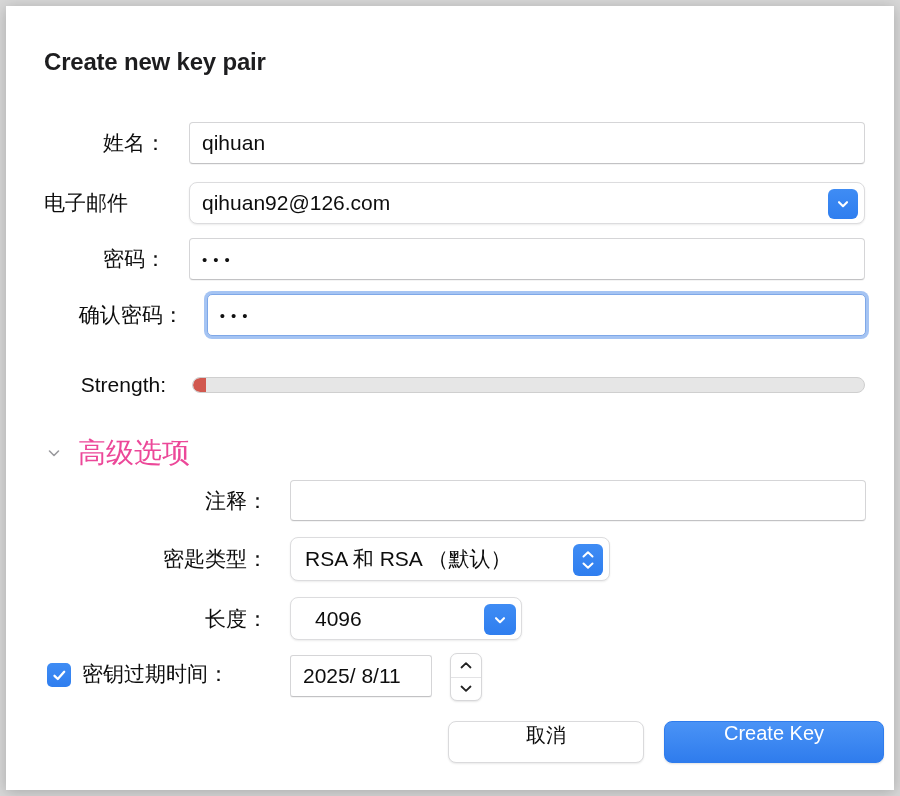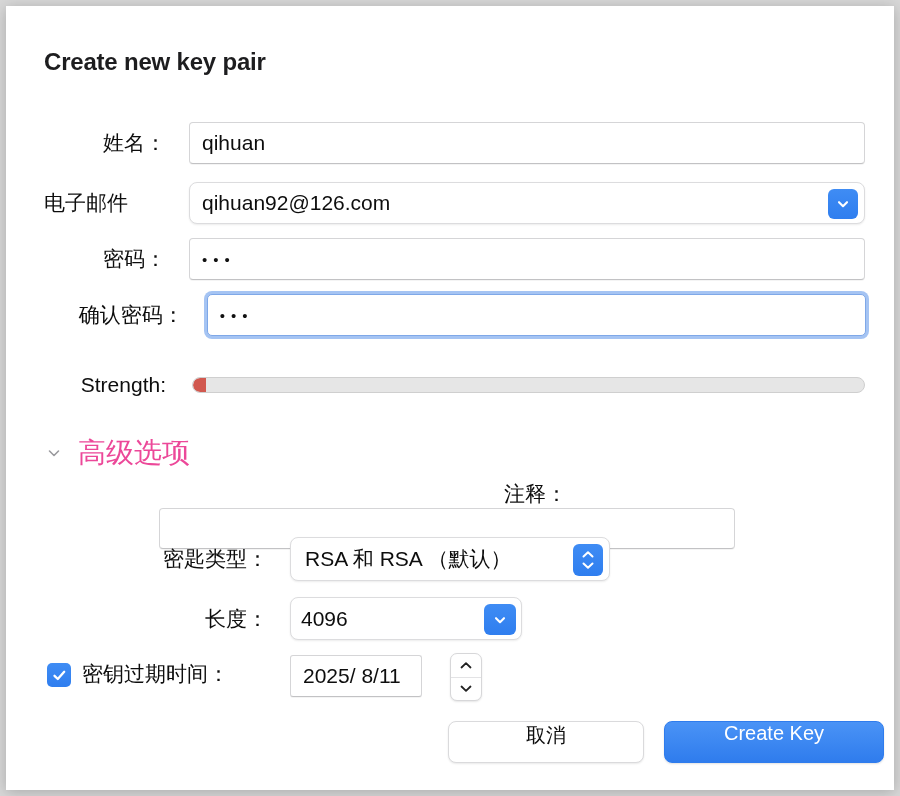--- a/index.html
+++ b/index.html
@@ -256,21 +256,21 @@
       <div class="strength-fill" id="strength-fill" style="width: 2%; background: rgb(209, 88, 79);"></div>
     </div>
 
     <div class="disclosure">
       <svg class="chev" viewBox="0 0 16 16">
         <path d="M3.5 6 L8 10.5 L12.5 6" fill="none" stroke="#9a9a9e" stroke-width="1.6" stroke-linecap="round" stroke-linejoin="round"></path>
       </svg>
       <span class="adv-label">高级选项</span>
     </div>
 
-    <div class="row" style="left:0px; top:474px; width:860px;flex-direction:column;">
+    <div class="row" style="left:0px; top:474px; width:860px;">
       <div class="label" style="width:262px;">注释：</div>
       <div class="field" style="margin-left:22px; width:576px; height:41px;">
         <span></span>
       </div>
     </div>
 
     <div class="row" style="left:0px; top:531px; width:620px;">
       <div class="label" style="width:262px;">密匙类型：</div>
       <div class="field rounded" style="margin-left:22px; width:320px; height:44px; position:relative; padding-left:14px;">
         <span>RSA 和 RSA （默认）</span>
@@ -280,37 +280,37 @@
           </svg>
           <svg width="14" height="9" viewBox="0 0 14 9">
             <path d="M2.5 2.5 L7 6.8 L11.5 2.5" fill="none" stroke="#ffffff" stroke-width="2" stroke-linecap="round" stroke-linejoin="round"></path>
           </svg>
         </span>
       </div>
     </div>
 
     <div class="row" style="left:0px; top:591px; width:560px;">
       <div class="label" style="width:262px;">长度：</div>
-      <div class="field rounded" style="margin-left:22px; width:232px; height:43px; position:relative; padding-left:10px;">
+      <div class="field rounded" style="margin-left:22px; width:232px; height:43px; position:relative; padding-left:24px;">
         <span>4096</span>
         <span class="blue-btn" style="right:5px; top:6px; width:32px; height:31px;">
           <svg width="16" height="16" viewBox="0 0 16 16">
             <path d="M4 6.2 L8 10.2 L12 6.2" fill="none" stroke="#ffffff" stroke-width="2.1" stroke-linecap="round" stroke-linejoin="round"></path>
           </svg>
         </span>
       </div>
     </div>
 
     <div class="checkbox">
       <svg width="17" height="17" viewBox="0 0 17 17">
         <path d="M3.5 8.8 L6.8 12 L13.2 4.8" fill="none" stroke="#ffffff" stroke-width="2.3" stroke-linecap="round" stroke-linejoin="round"></path>
       </svg>
     </div>
     <div class="label" style="position:absolute; left:76px; top:654px; text-align:left;">密钥过期时间：</div>
-    <div class="field" style="position:absolute; left:284px; top:649px; width:132px; height:42px; border-radius:3px;">
+    <div class="field" style="position:absolute; left:284px; top:649px; width:142px; height:42px; border-radius:3px;">
       <span>2025/  8/11</span>
     </div>
     <div class="white-stepper" style="left:444px; top:647px;">
       <div class="half top">
         <svg width="14" height="9" viewBox="0 0 14 9">
           <path d="M2.5 6.5 L7 2.2 L11.5 6.5" fill="none" stroke="#222" stroke-width="1.8" stroke-linecap="round" stroke-linejoin="round"></path>
         </svg>
       </div>
       <div class="half">
         <svg width="14" height="9" viewBox="0 0 14 9">

